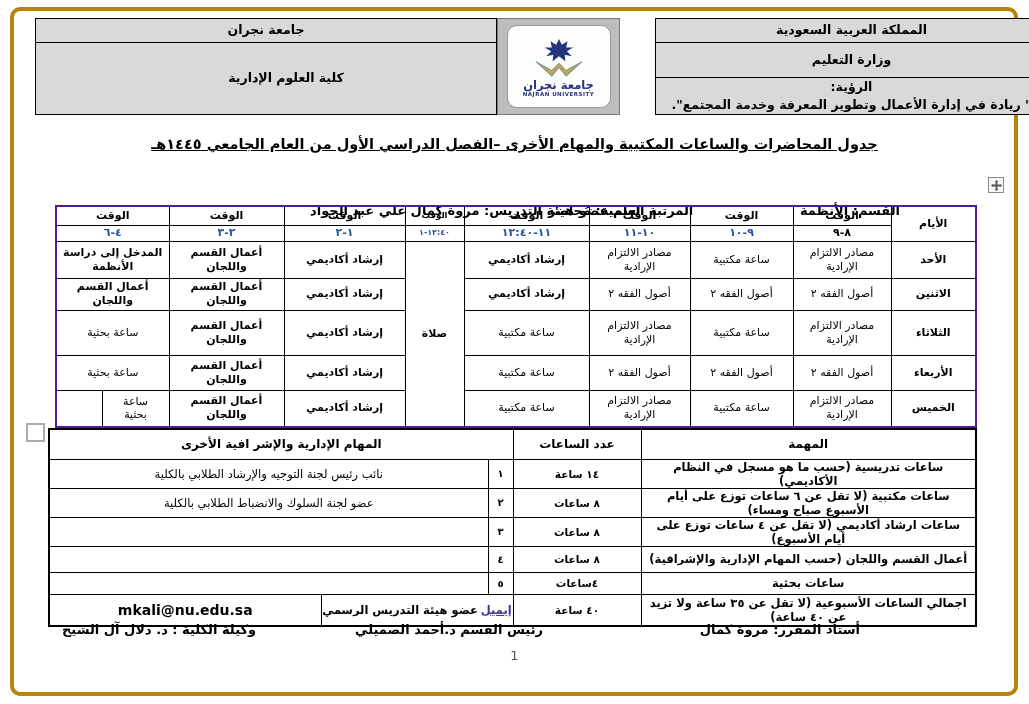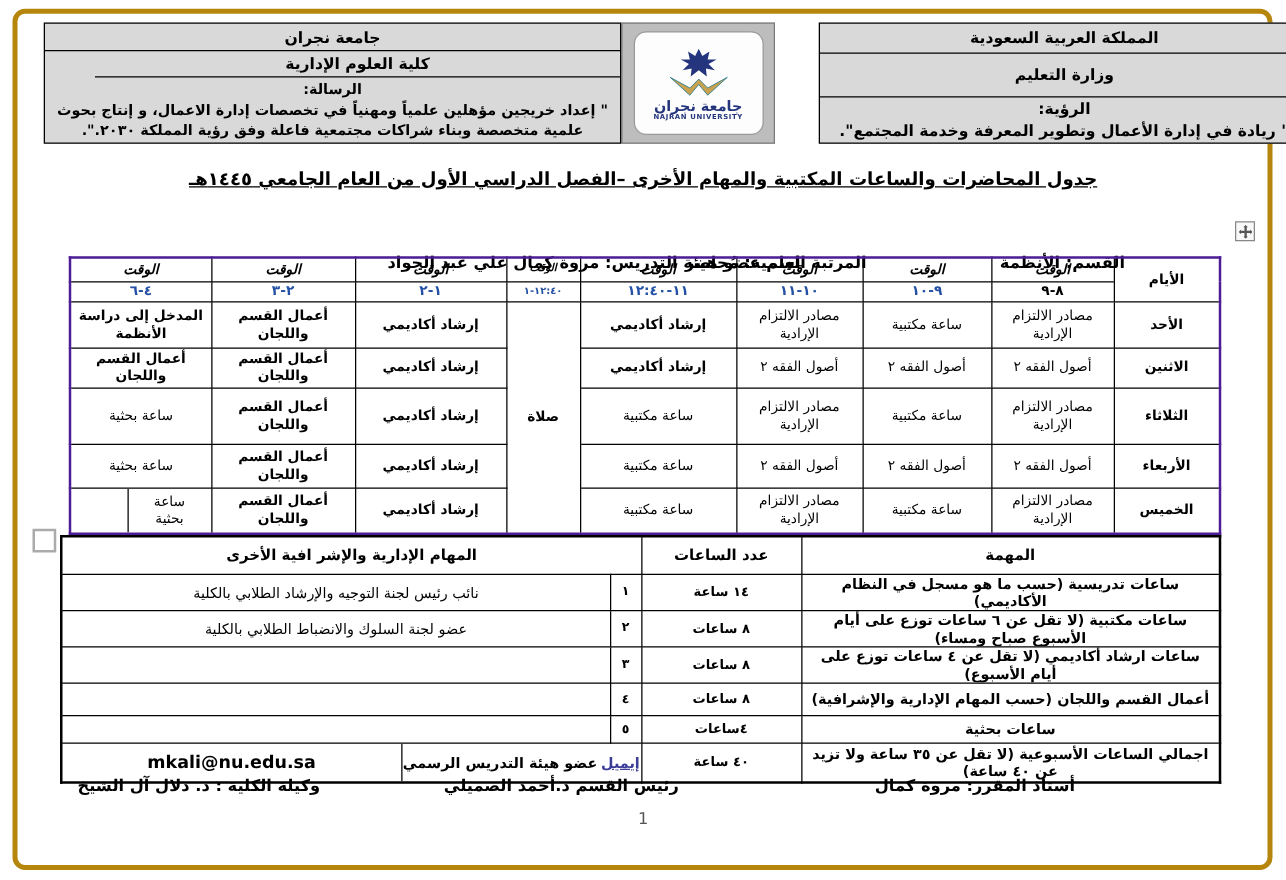--- a/index.html
+++ b/index.html
@@ -32,21 +32,21 @@
   .info-name { left:310px; }
 
   
   table { border-collapse:collapse; table-layout:fixed; }
   td { border:1px solid #000; text-align:center; vertical-align:middle; overflow:hidden; }
 
   .sched { position:absolute; left:55px; top:205px; width:920px; border:2px solid #4c1d95; }
   .sched td { font-size:11px; line-height:1.25; padding:0 2px; }
   .days-h { font-weight:bold; font-size:13px; }
   .day { font-weight:bold; font-size:13px; }
-  .th-time { font-weight:bold; font-size:10.5px;font-style:italic; }
+  .th-time { font-weight:bold; font-size:10.5px; }
   .th-time.small { font-size:8.5px; }
   .tv { font-weight:bold; font-size:10.5px; color:#2451A5; }
   .tv.small { font-size:8px; }
   .tv.black { color:#000; }
   .b { font-weight:bold; font-size:11.5px; }
   .prayer { font-weight:bold; font-size:11px; }
   .split-td { padding:0 !important; height:35px; }
   .split-wrap { display:flex; direction:rtl; width:100%; height:35px; align-items:stretch; }
   .split-r { width:60%; border-left:1px solid #000; display:flex; align-items:center; justify-content:center; padding:0 10px; font-size:11px; line-height:1.2; }
   .split-l { flex:1; }
@@ -96,24 +96,20 @@
         <path d="M18,32 L40,52 L50,40 L60,52 L82,32 L60,44 L50,34 L40,44 Z" fill="#C8A24E" stroke="#2E7F8F" stroke-width="1"></path>
       </svg>
       <div class="logo-ar">جامعة نجران</div>
       <div class="logo-en">NAJRAN UNIVERSITY</div>
     </div>
   </div>
 
   <div class="hdr-box lb">
     <div class="hdr-row r1">جامعة نجران</div>
     <div class="hdr-row r2">كلية العلوم الإدارية</div>
-    <div class="hdr-row r3">
-      <div>الرسالة:</div>
-      <div>" إعداد خريجين مؤهلين علمياً ومهنياً في تخصصات إدارة الاعمال، و إنتاج بحوث علمية متخصصة وبناء شراكات مجتمعية فاعلة وفق رؤية المملكة ٢٠٣٠.".</div>
-    </div>
   </div>
 
   <div class="doc-title">جدول المحاضرات والساعات المكتبية والمهام الأخرى –الفصل الدراسي الأول من العام الجامعي ١٤٤٥هـ</div>
 
   <div class="info-line">
     <span class="info-dept">القسم:  الأنظمة</span>
     <span class="info-rank">المرتبة العلمية:  مُحاضر</span>
     <span class="info-name">اسم عضو هيئة التدريس: مروة كمال علي عبد الجواد</span>
   </div>
 

